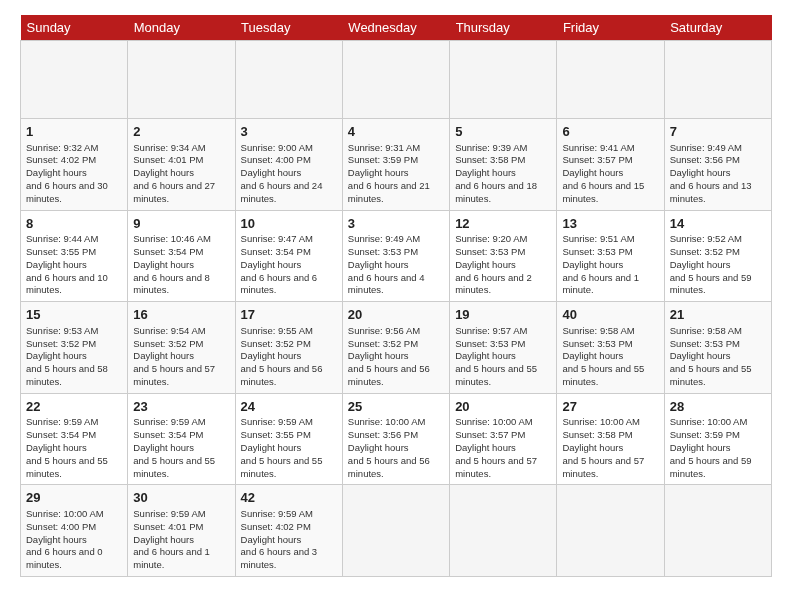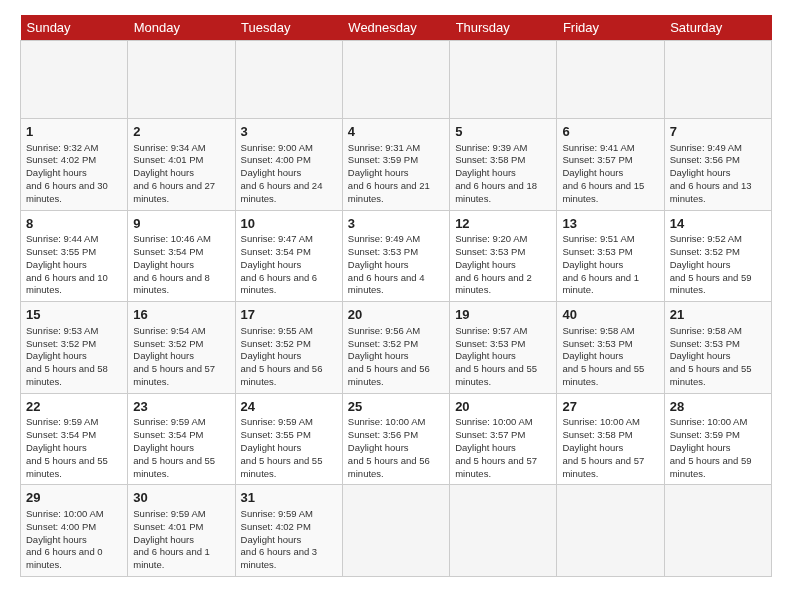--- a/index.html
+++ b/index.html
@@ -139,21 +139,21 @@
           <td><span class="day-num">23</span><span>Sunrise: 9:59 AM</span><br><span>Sunset: 3:54 PM</span><br><span>Daylight hours</span><br><span>and 5 hours and 55 minutes.</span></td>
           <td><span class="day-num">24</span><span>Sunrise: 9:59 AM</span><br><span>Sunset: 3:55 PM</span><br><span>Daylight hours</span><br><span>and 5 hours and 55 minutes.</span></td>
           <td><span class="day-num">25</span><span>Sunrise: 10:00 AM</span><br><span>Sunset: 3:56 PM</span><br><span>Daylight hours</span><br><span>and 5 hours and 56 minutes.</span></td>
           <td><span class="day-num">20</span><span>Sunrise: 10:00 AM</span><br><span>Sunset: 3:57 PM</span><br><span>Daylight hours</span><br><span>and 5 hours and 57 minutes.</span></td>
           <td><span class="day-num">27</span><span>Sunrise: 10:00 AM</span><br><span>Sunset: 3:58 PM</span><br><span>Daylight hours</span><br><span>and 5 hours and 57 minutes.</span></td>
           <td><span class="day-num">28</span><span>Sunrise: 10:00 AM</span><br><span>Sunset: 3:59 PM</span><br><span>Daylight hours</span><br><span>and 5 hours and 59 minutes.</span></td>
         </tr>
         <tr>
           <td><span class="day-num">29</span><span>Sunrise: 10:00 AM</span><br><span>Sunset: 4:00 PM</span><br><span>Daylight hours</span><br><span>and 6 hours and 0 minutes.</span></td>
           <td><span class="day-num">30</span><span>Sunrise: 9:59 AM</span><br><span>Sunset: 4:01 PM</span><br><span>Daylight hours</span><br><span>and 6 hours and 1 minute.</span></td>
-          <td><span class="day-num">31</span><span>Sunrise: 9:59 AM</span><br><span>Sunset: 4:02 PM</span><br><span>Daylight hours</span><br><span>and 6 hours and 3 minutes.</span></td>
+          <td><span class="day-num">42</span><span>Sunrise: 9:59 AM</span><br><span>Sunset: 4:02 PM</span><br><span>Daylight hours</span><br><span>and 6 hours and 3 minutes.</span></td>
           <td class="empty"></td>
           <td class="empty"></td>
           <td class="empty"></td>
           <td class="empty"></td>
         </tr>
       </tbody>
   </table>
 </div>
 
 </body></html>

